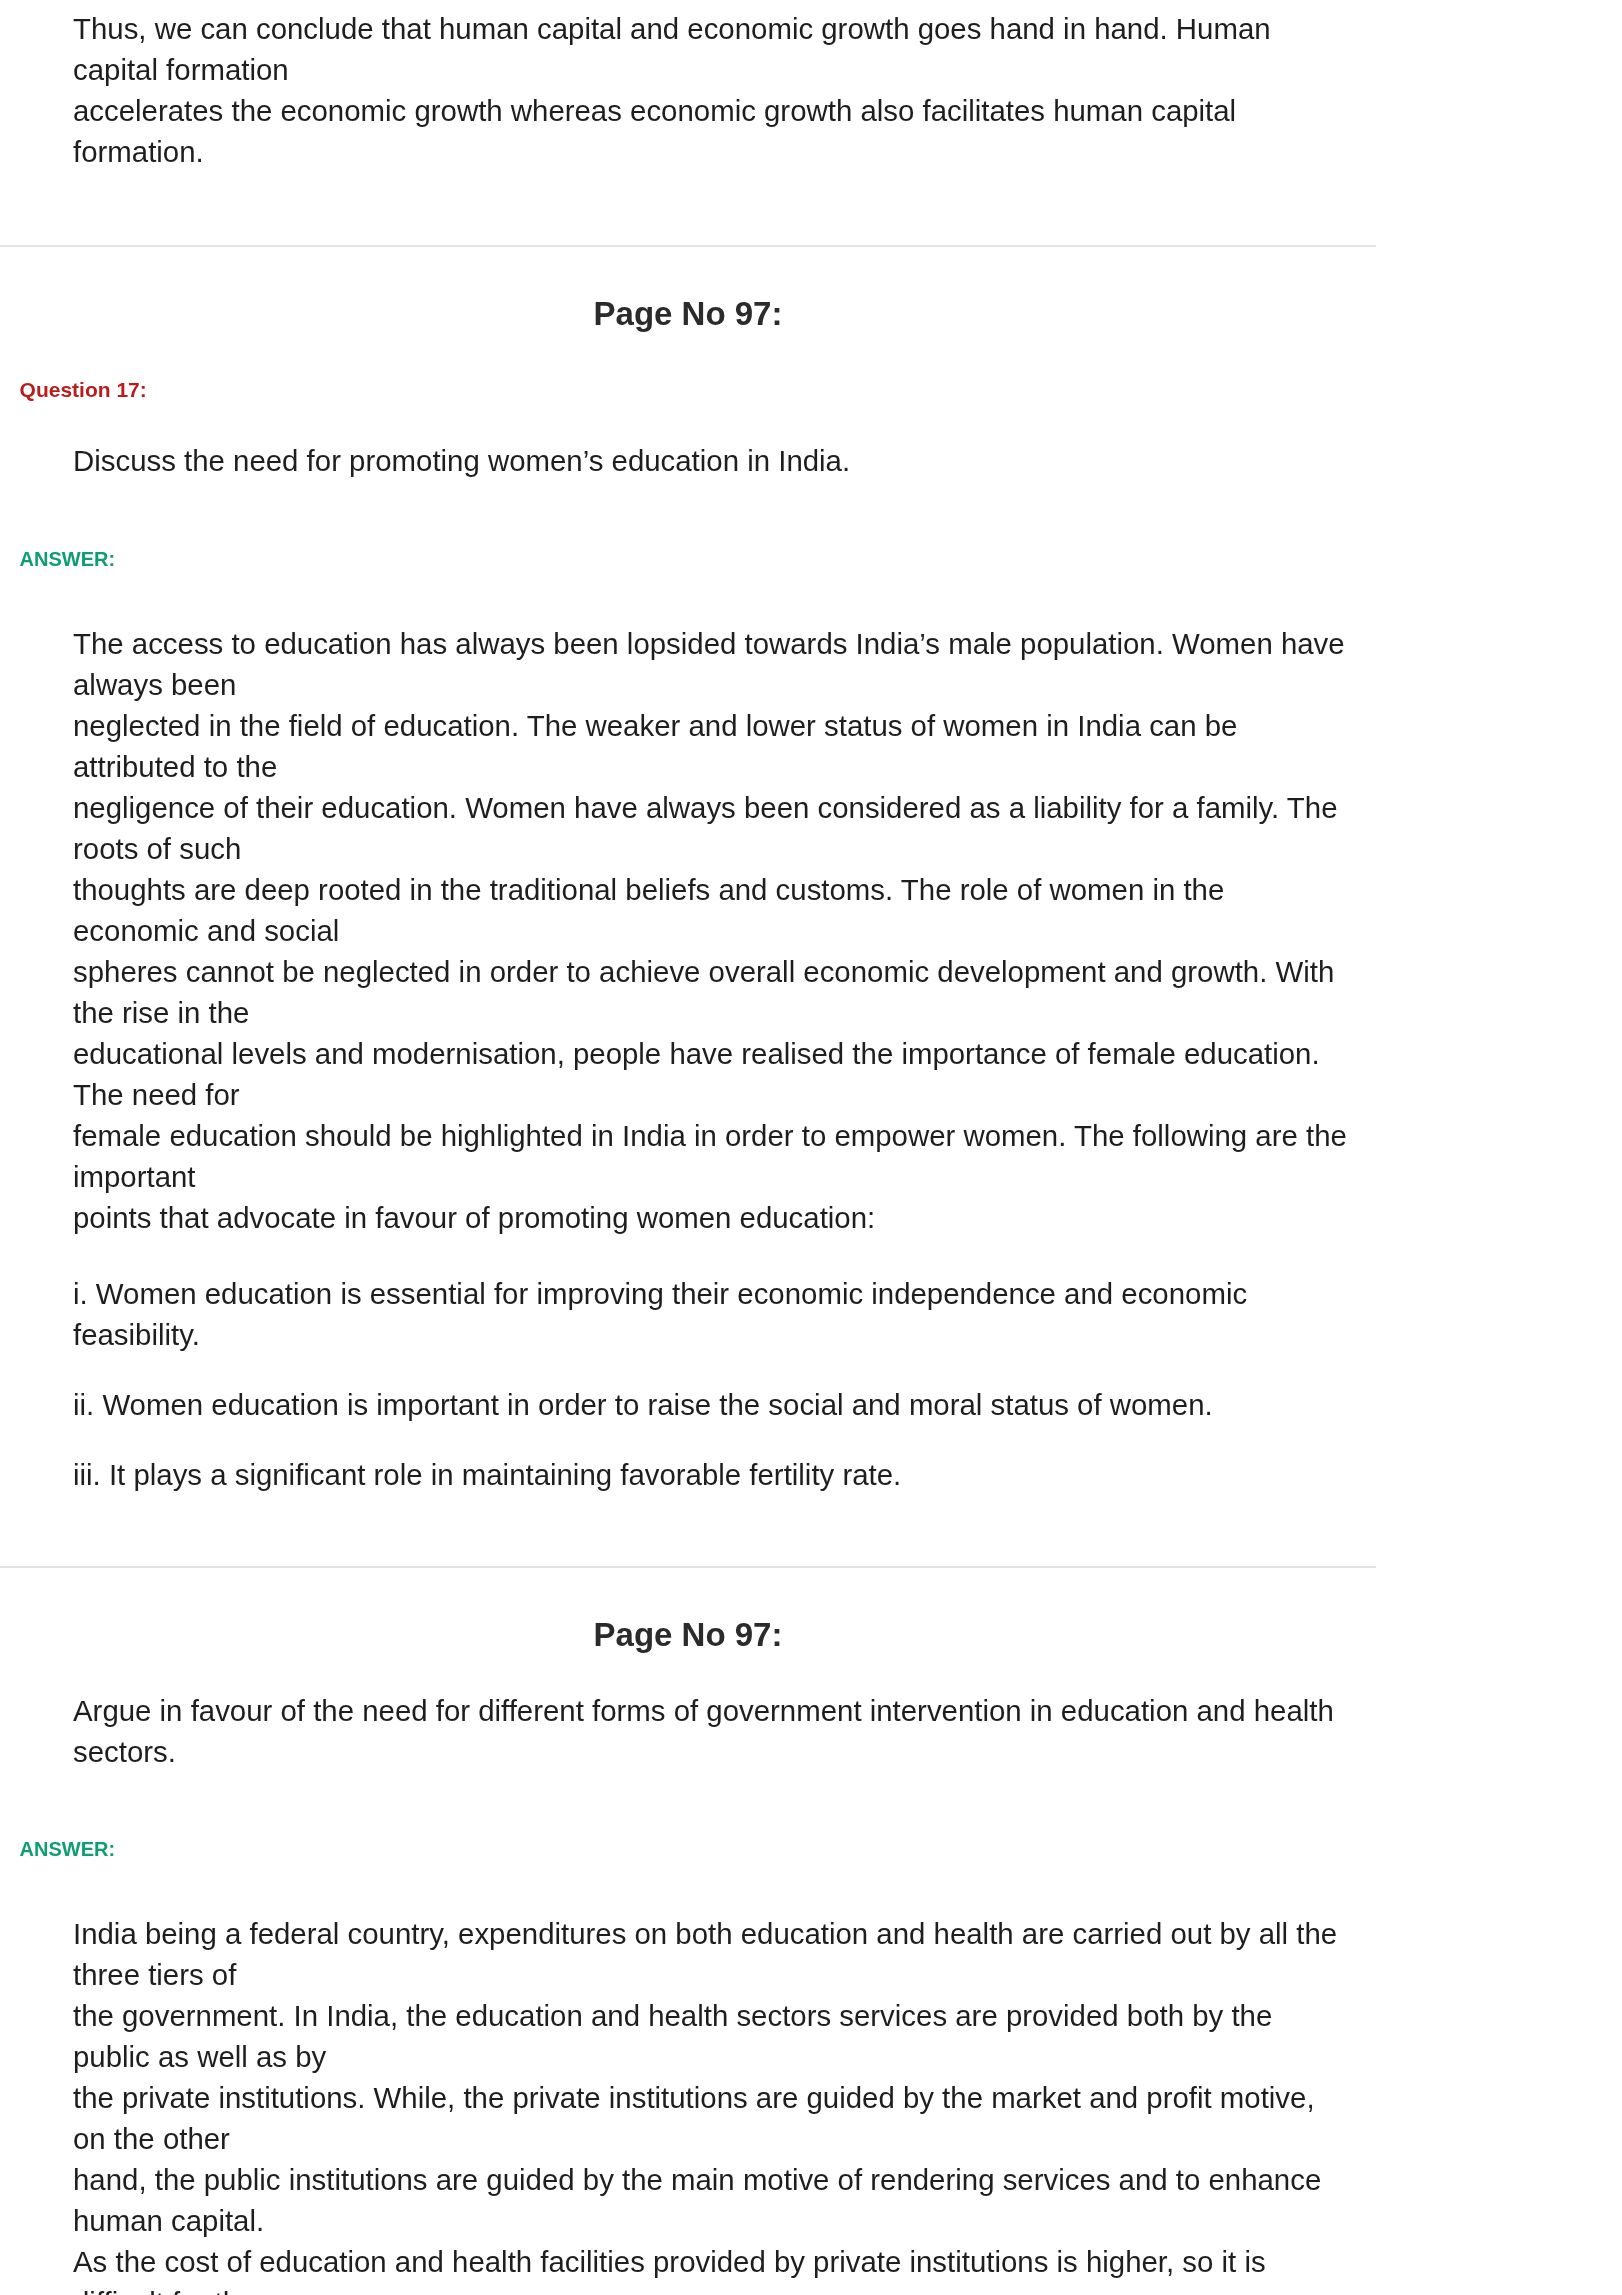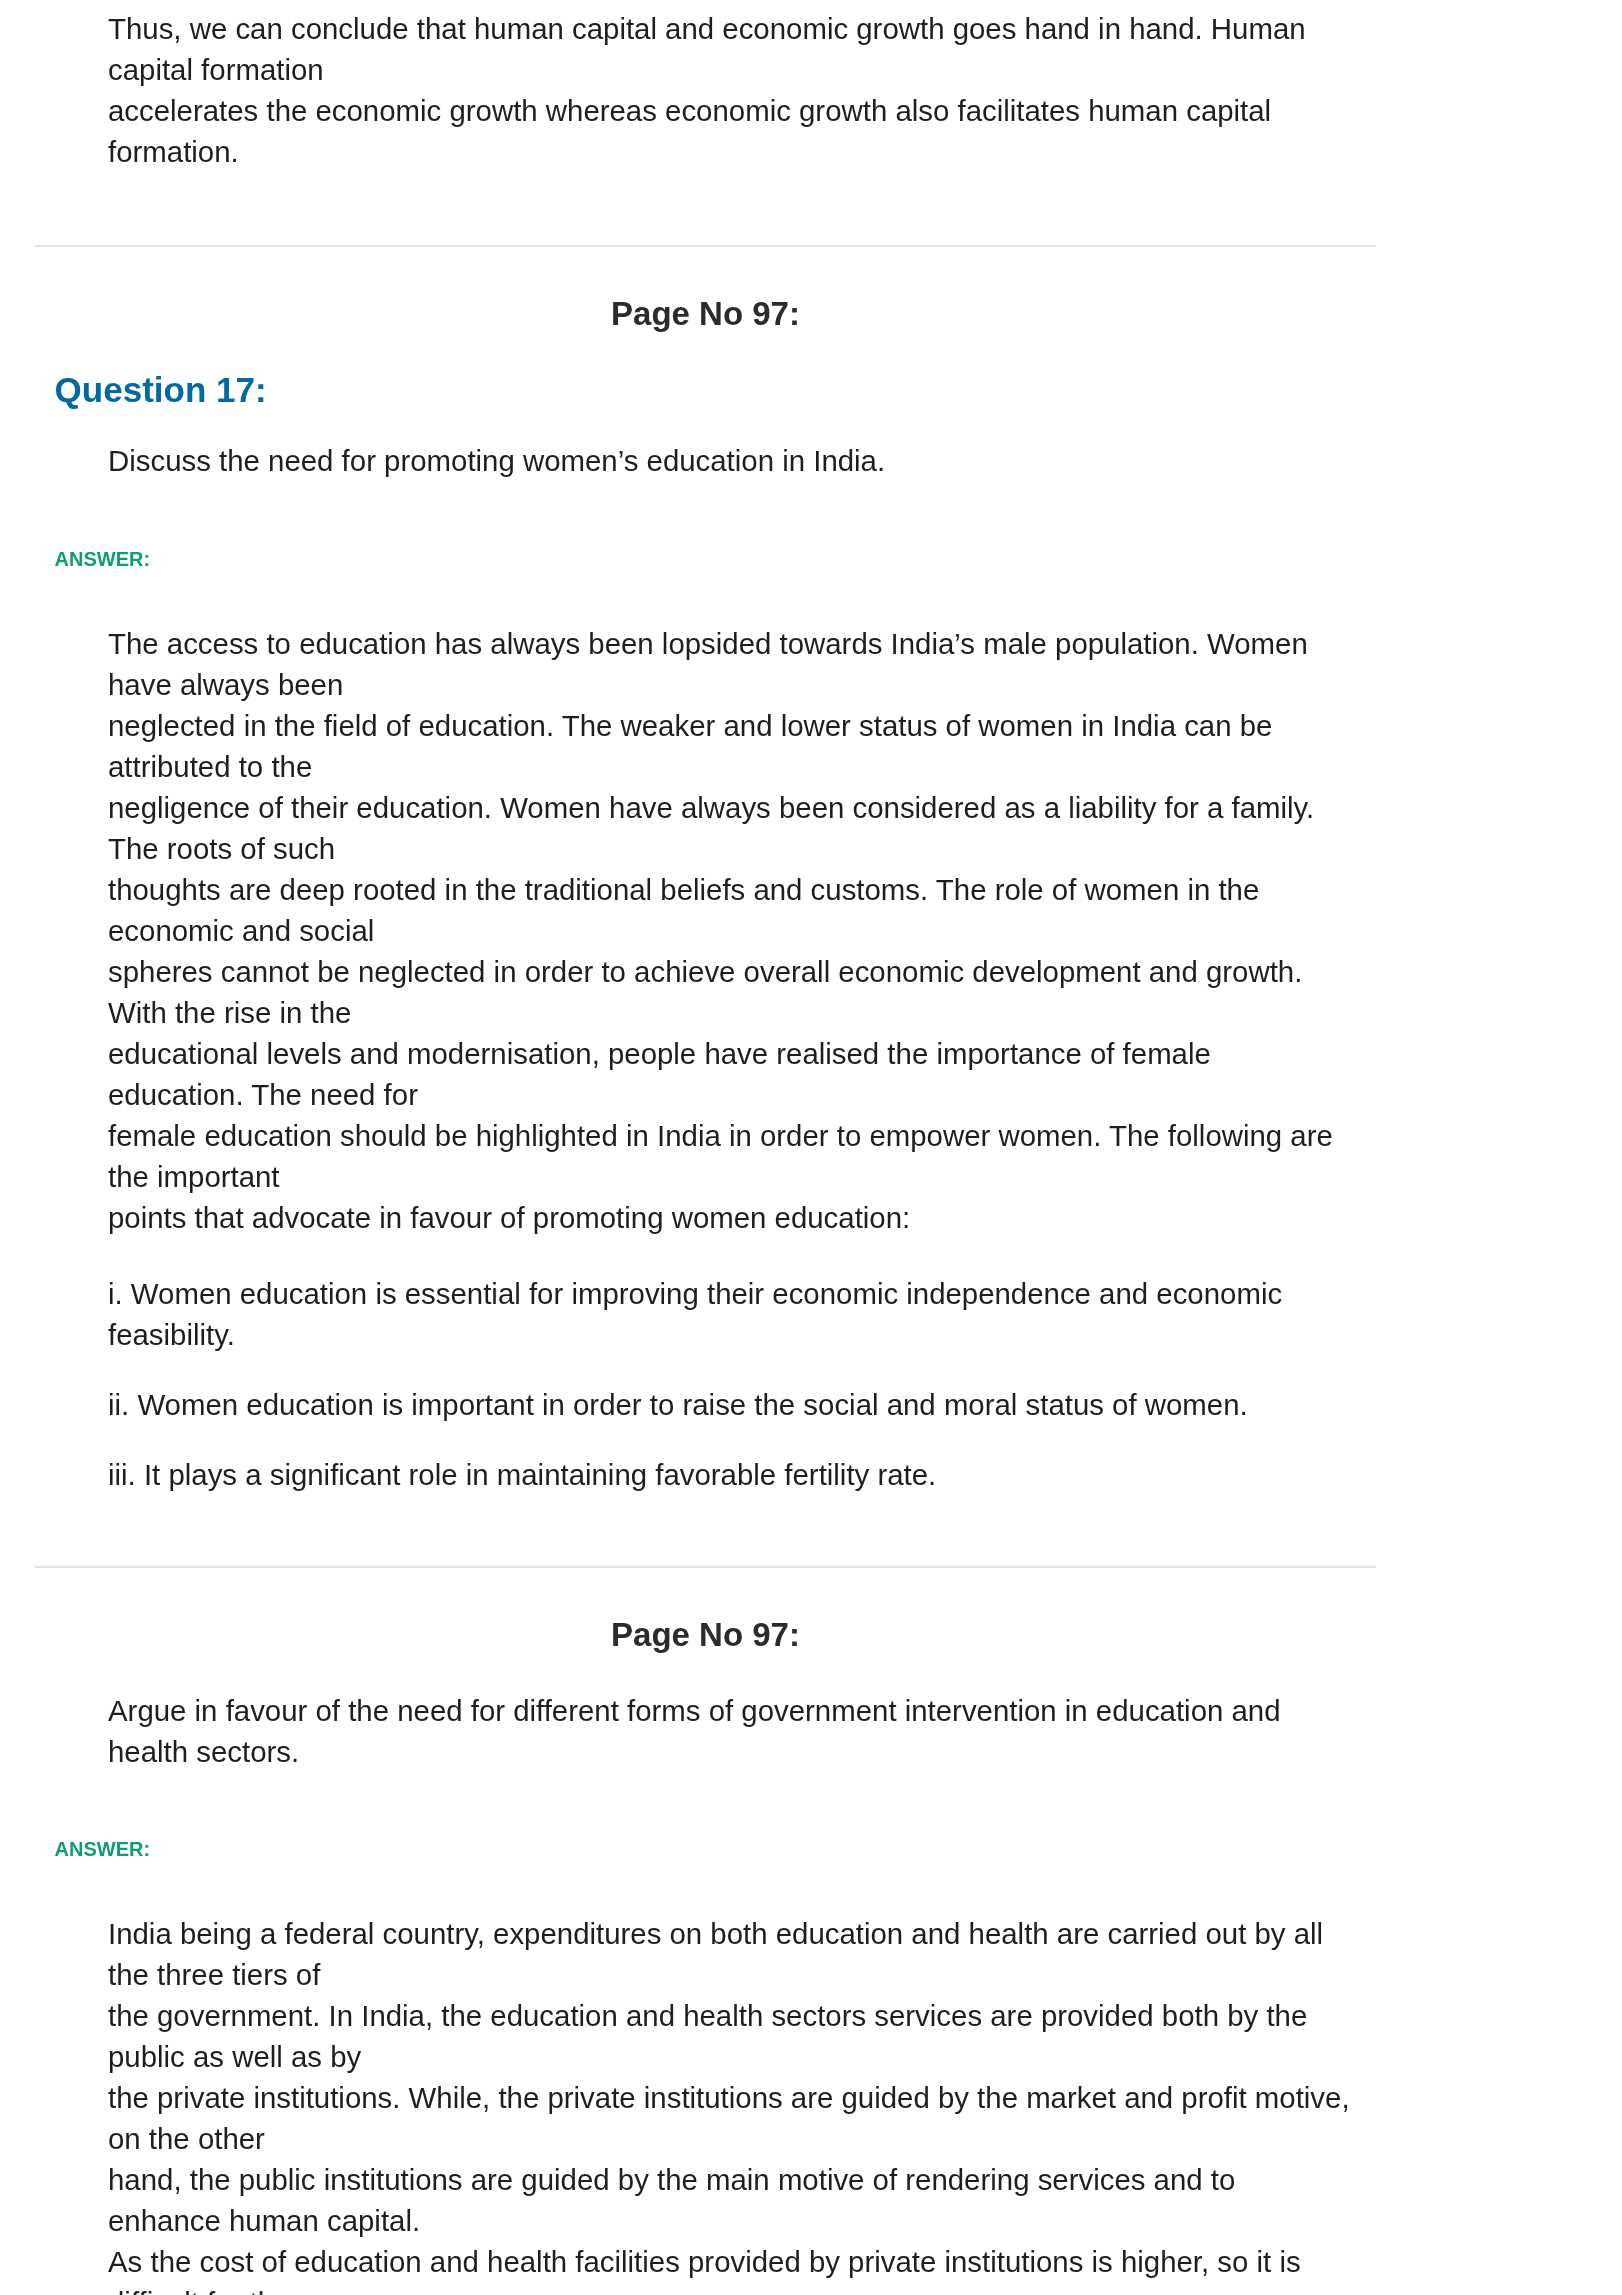--- a/index.html
+++ b/index.html
@@ -5,35 +5,34 @@
   * { margin: 0; padding: 0; box-sizing: border-box; }
   html, body { background: #ffffff; }
   .page {
     position: relative;
     width: 1376px;
     height: 2295px;
     background: #ffffff;
     padding-top: 7.9px;
     overflow: hidden;
     font-family: "Liberation Sans", sans-serif;
-    padding-left: 35px;
   }
   .body-text {
     font-size: 29.4px;
     line-height: 41px;
     font-weight: 400;
     color: #1e1e1e;
     white-space: pre-line;
   }
   .indent { margin-left: 73px; margin-right: 26px; }
   .question-heading {
-    font-size: 35px;
+    font-size: 21px;
     line-height: 41px;
     font-weight: 700;
-    color: #0369a1;
+    color: #b91c1c;
     margin-left: 19.6px;
   }
   .answer-heading {
     font-size: 20px;
     line-height: 41px;
     font-weight: 700;
     color: #0f9d73;
     margin-left: 19.6px;
   }
   .page-no {

